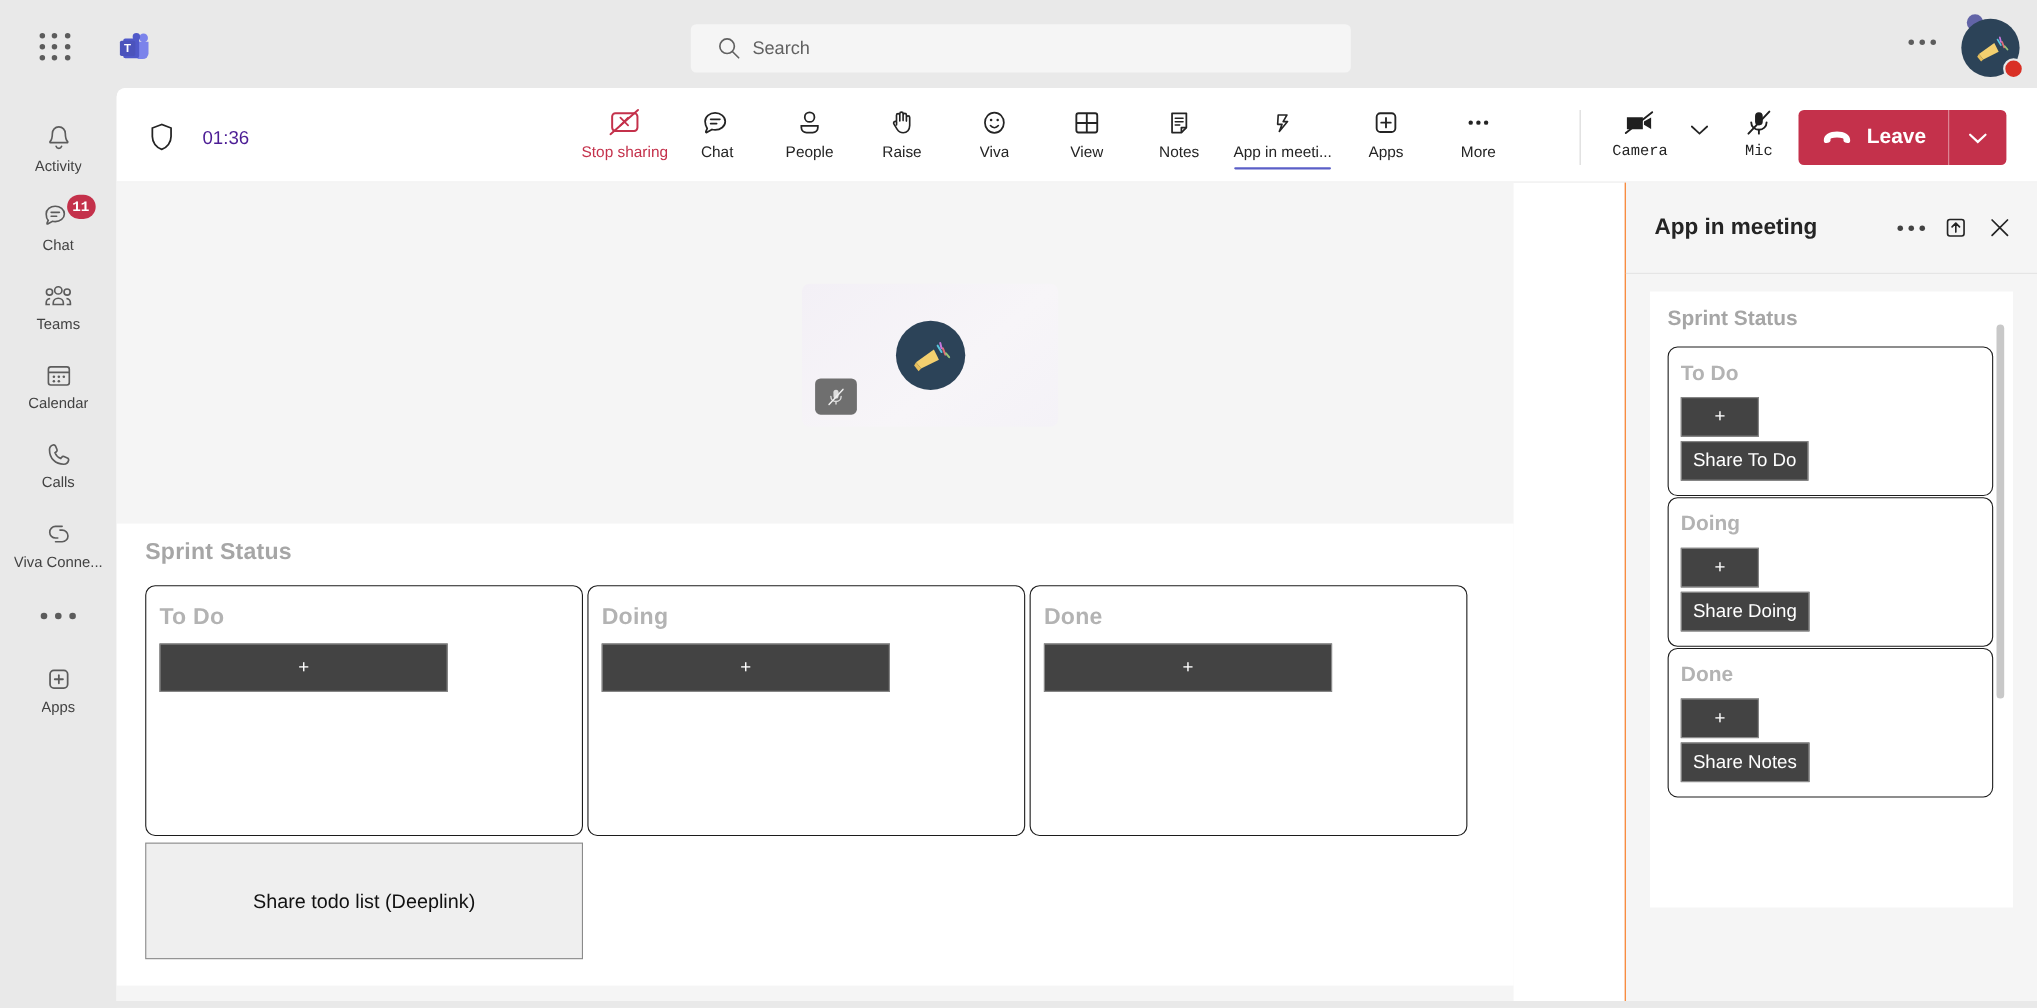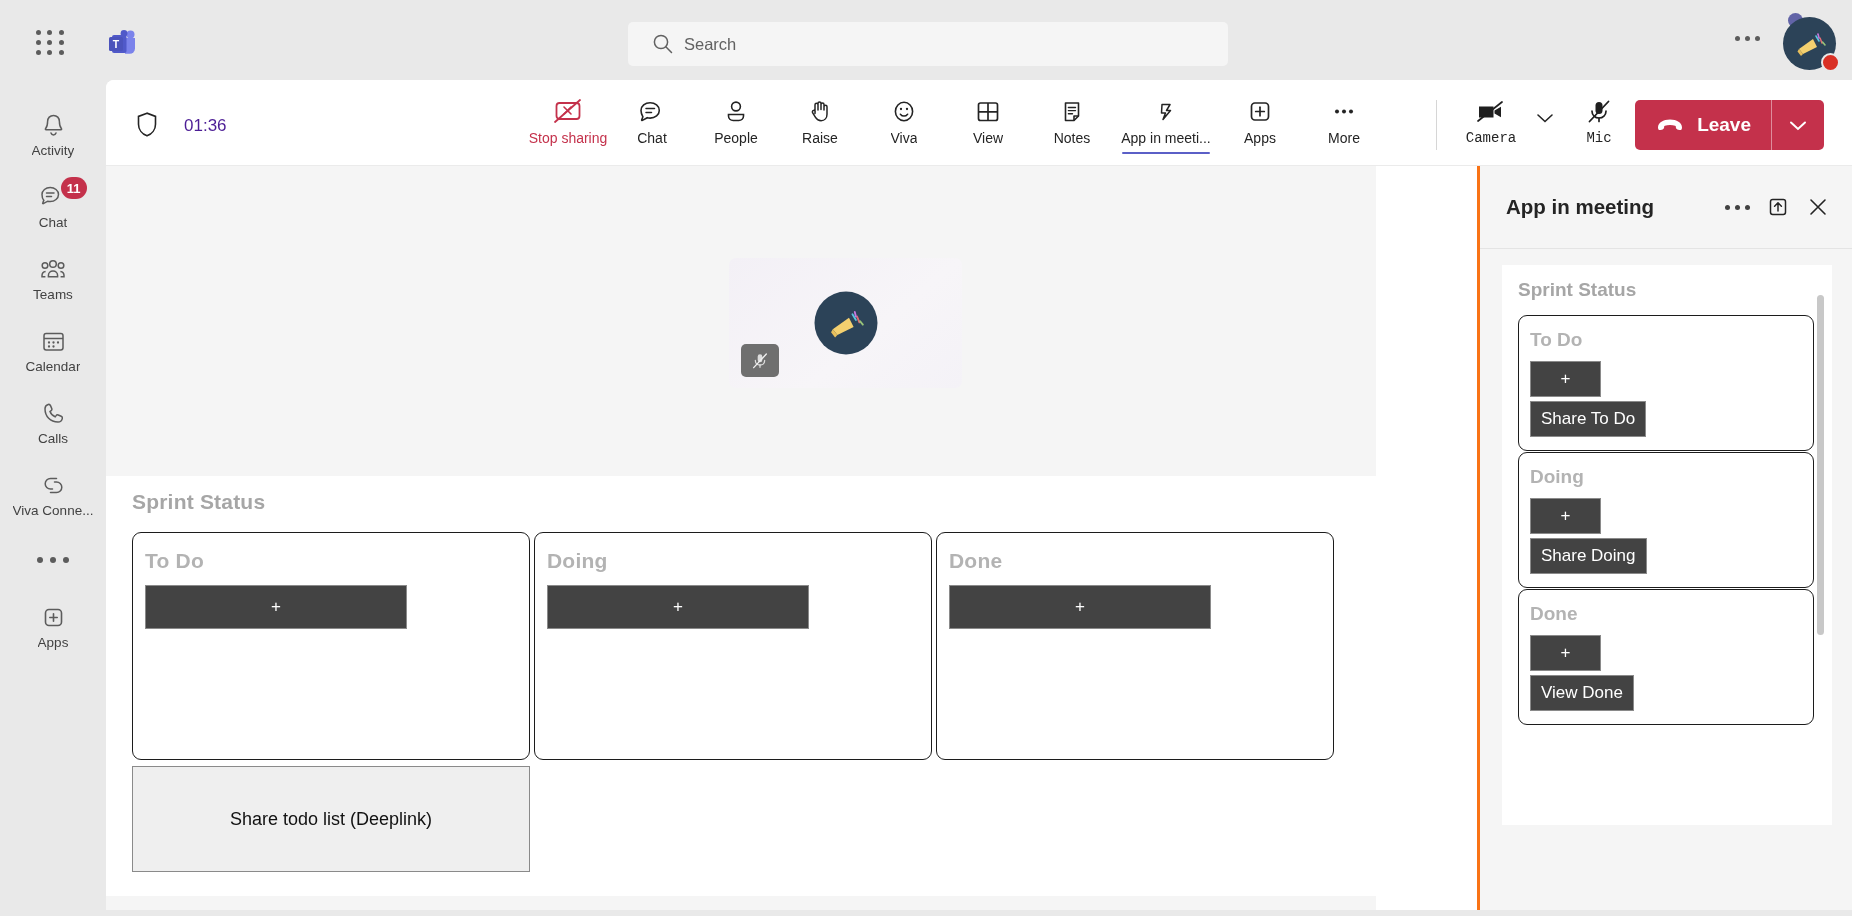--- a/index.html
+++ b/index.html
@@ -102,20 +102,21 @@
     white-space: nowrap; text-overflow: ellipsis;
     text-align: center;
   }
   .rail-badge {
     position: absolute; left: 22px; top: -5px;
     min-width: 26px; height: 22px; border-radius: 11px;
     background: #c4314b; color: #fff;
     font-size: 13px; font-weight: bold;
     display: flex; align-items: center; justify-content: center;
     padding: 0 5px;
+    font-family: Liberation Mono, monospace;
   }
   .rail-dots {
     width: 106px; height: 60px;
     display: flex; align-items: center; justify-content: center;
     gap: 7px; cursor: pointer;
   }
   .rail-dots i { width: 6px; height: 6px; border-radius: 50%; background: #5c5c5c; }
 
   
   .stage {
@@ -251,21 +252,21 @@
     background: #efefef; border: 1px solid #8a8a8a;
     font-size: 18px; color: #111; cursor: pointer;
     font-family: "Liberation Sans", sans-serif;
   }
 
   
   .rpanel {
     position: absolute; left: 1371px; top: 86px;
     width: 375px; height: 744px;
     background: #f5f5f5;
-    border-left: 3px solid #f97316;
+    border-left: 1px solid #f97316;
   }
   .rpanel-head {
     height: 82px; display: flex; align-items: center;
     padding: 0 22px 0 26px;
   }
   .rpanel-title {
     font-size: 20.5px; font-weight: bold; color: #242424;
     flex: 1;
   }
   .rp-ico { cursor: pointer; margin-left: 16px; display: flex; align-items: center; }
@@ -726,21 +727,21 @@
 
           <div class="rcol">
             <div class="rcol-title">Doing</div>
             <button class="btn-dark radd">+</button>
             <button class="btn-dark rshare">Share Doing</button>
           </div>
 
           <div class="rcol">
             <div class="rcol-title">Done</div>
             <button class="btn-dark radd">+</button>
-            <button class="btn-dark rshare">View Done</button>
+            <button class="btn-dark rshare">Share Notes</button>
           </div>
 
           <div class="rscroll"></div>
         </div>
       </div>
     </div>
 
   </div>
 </div>
 

